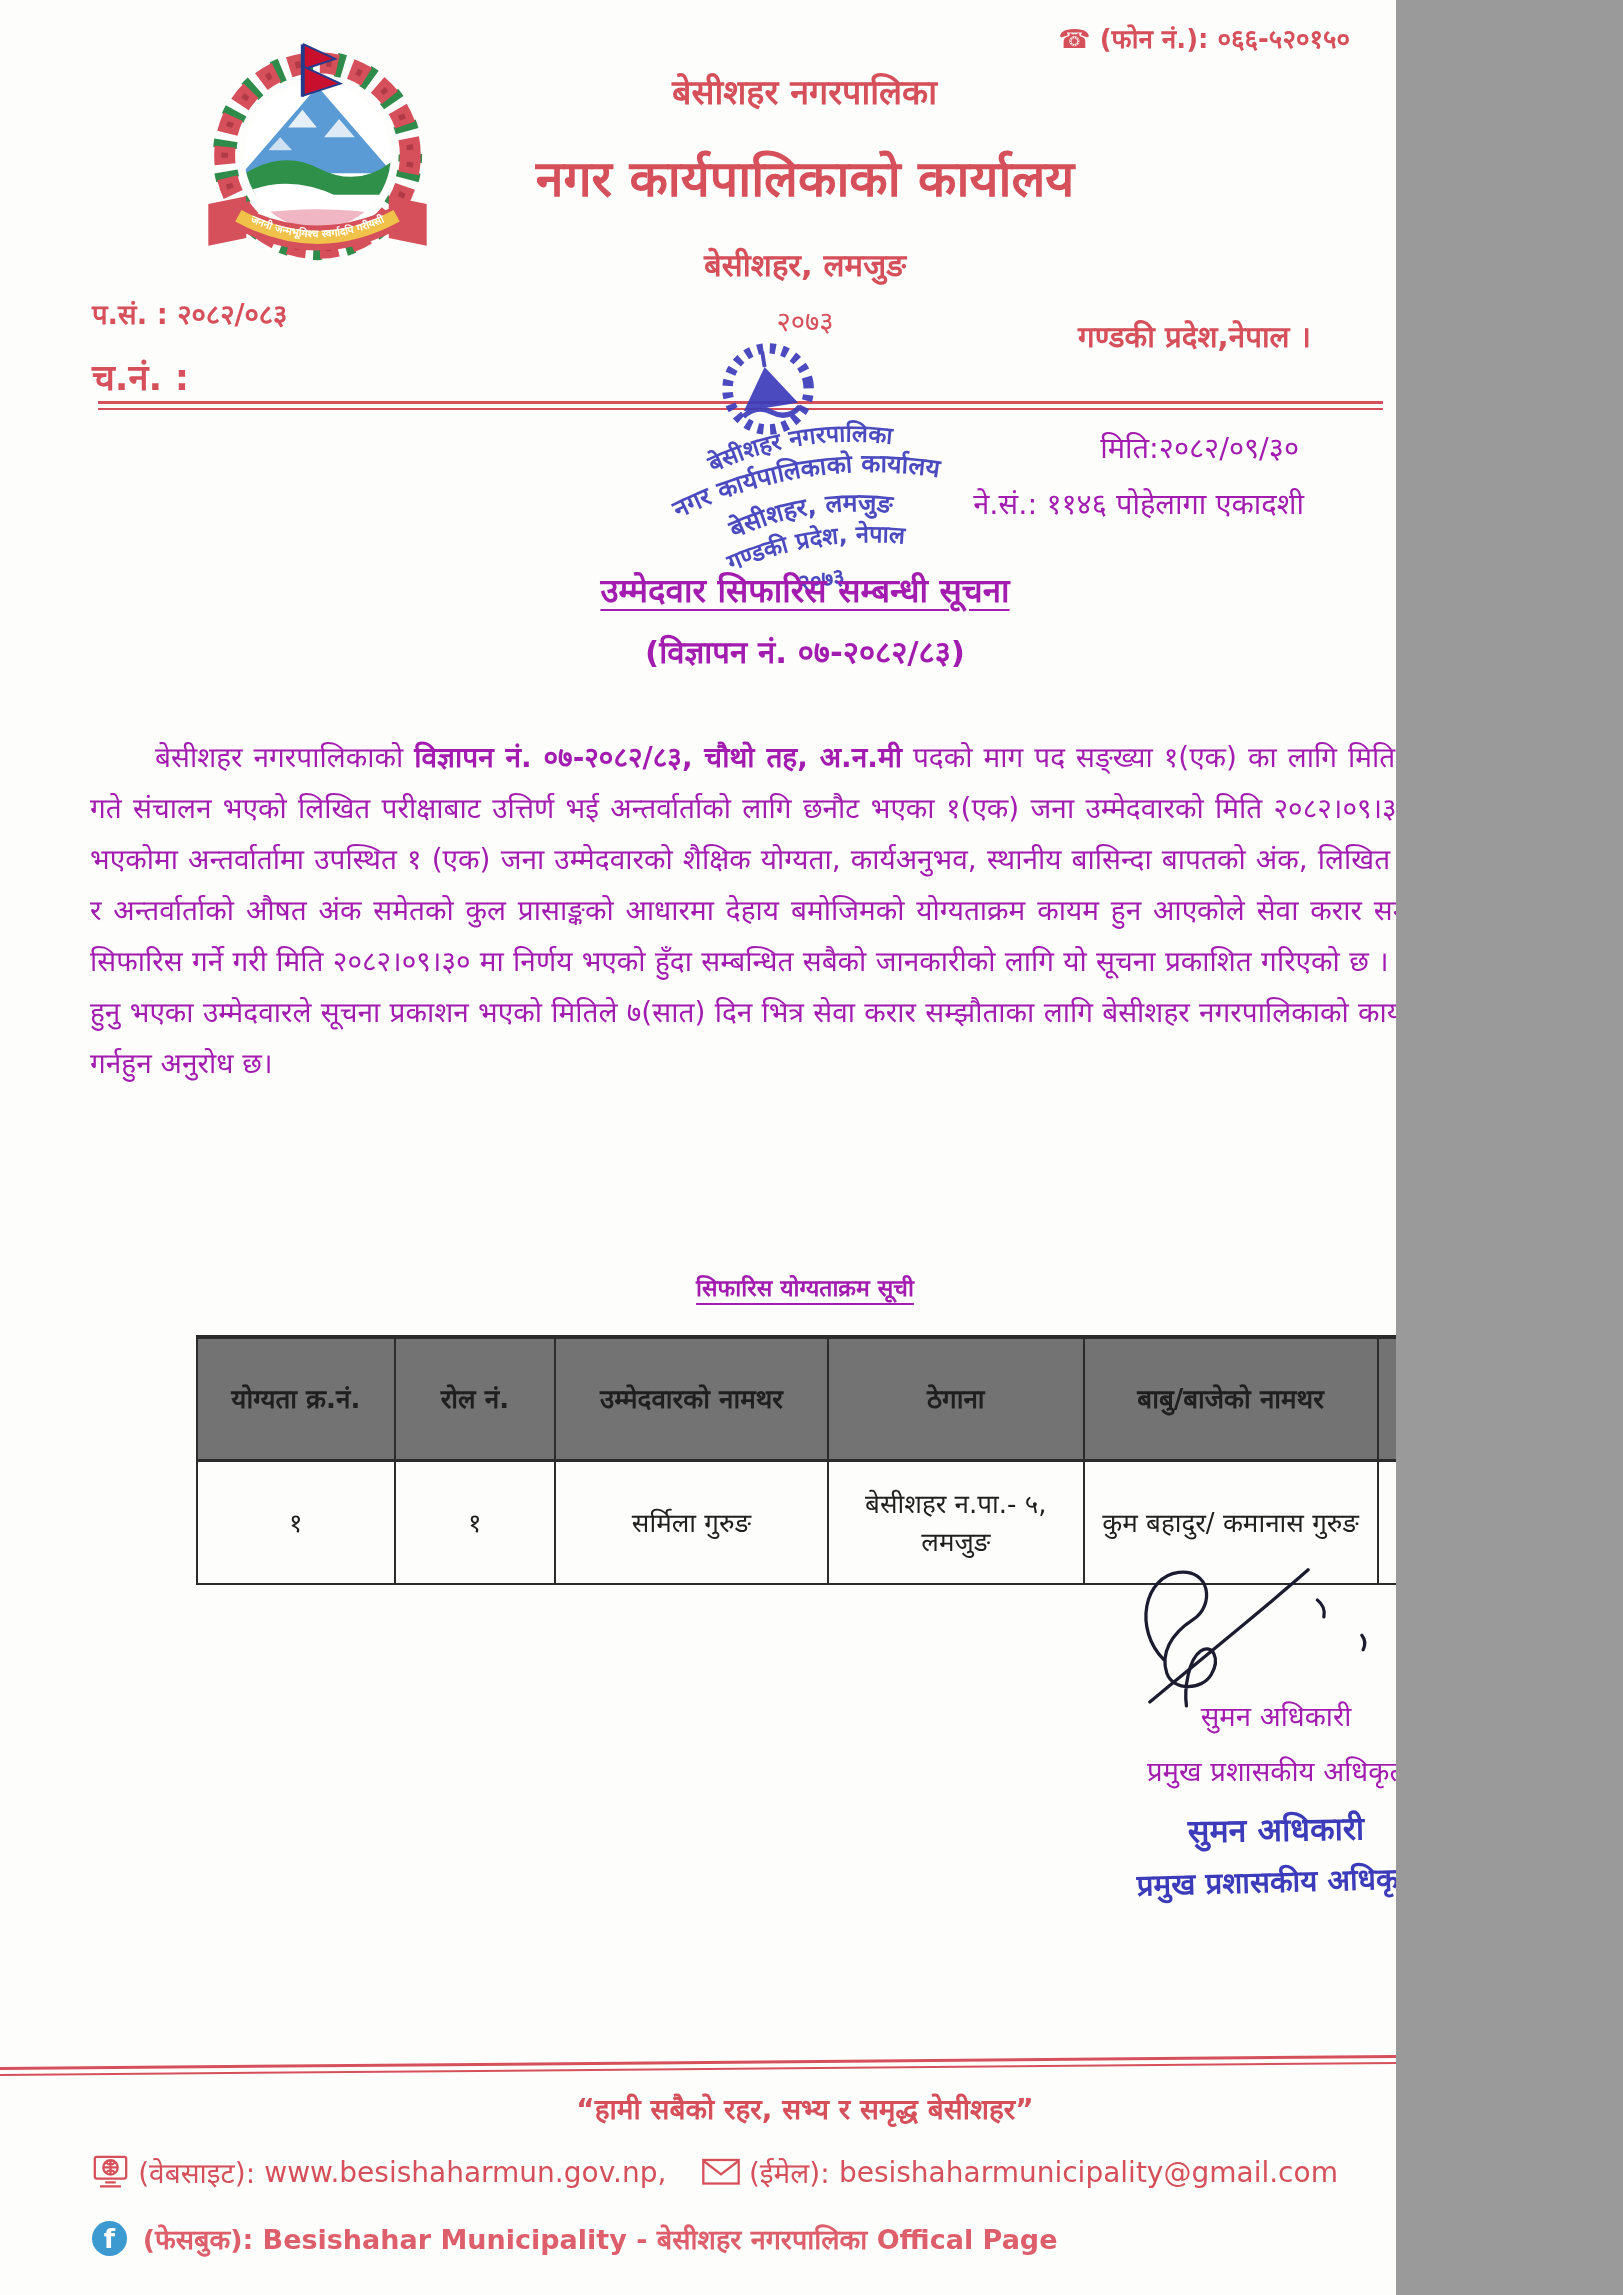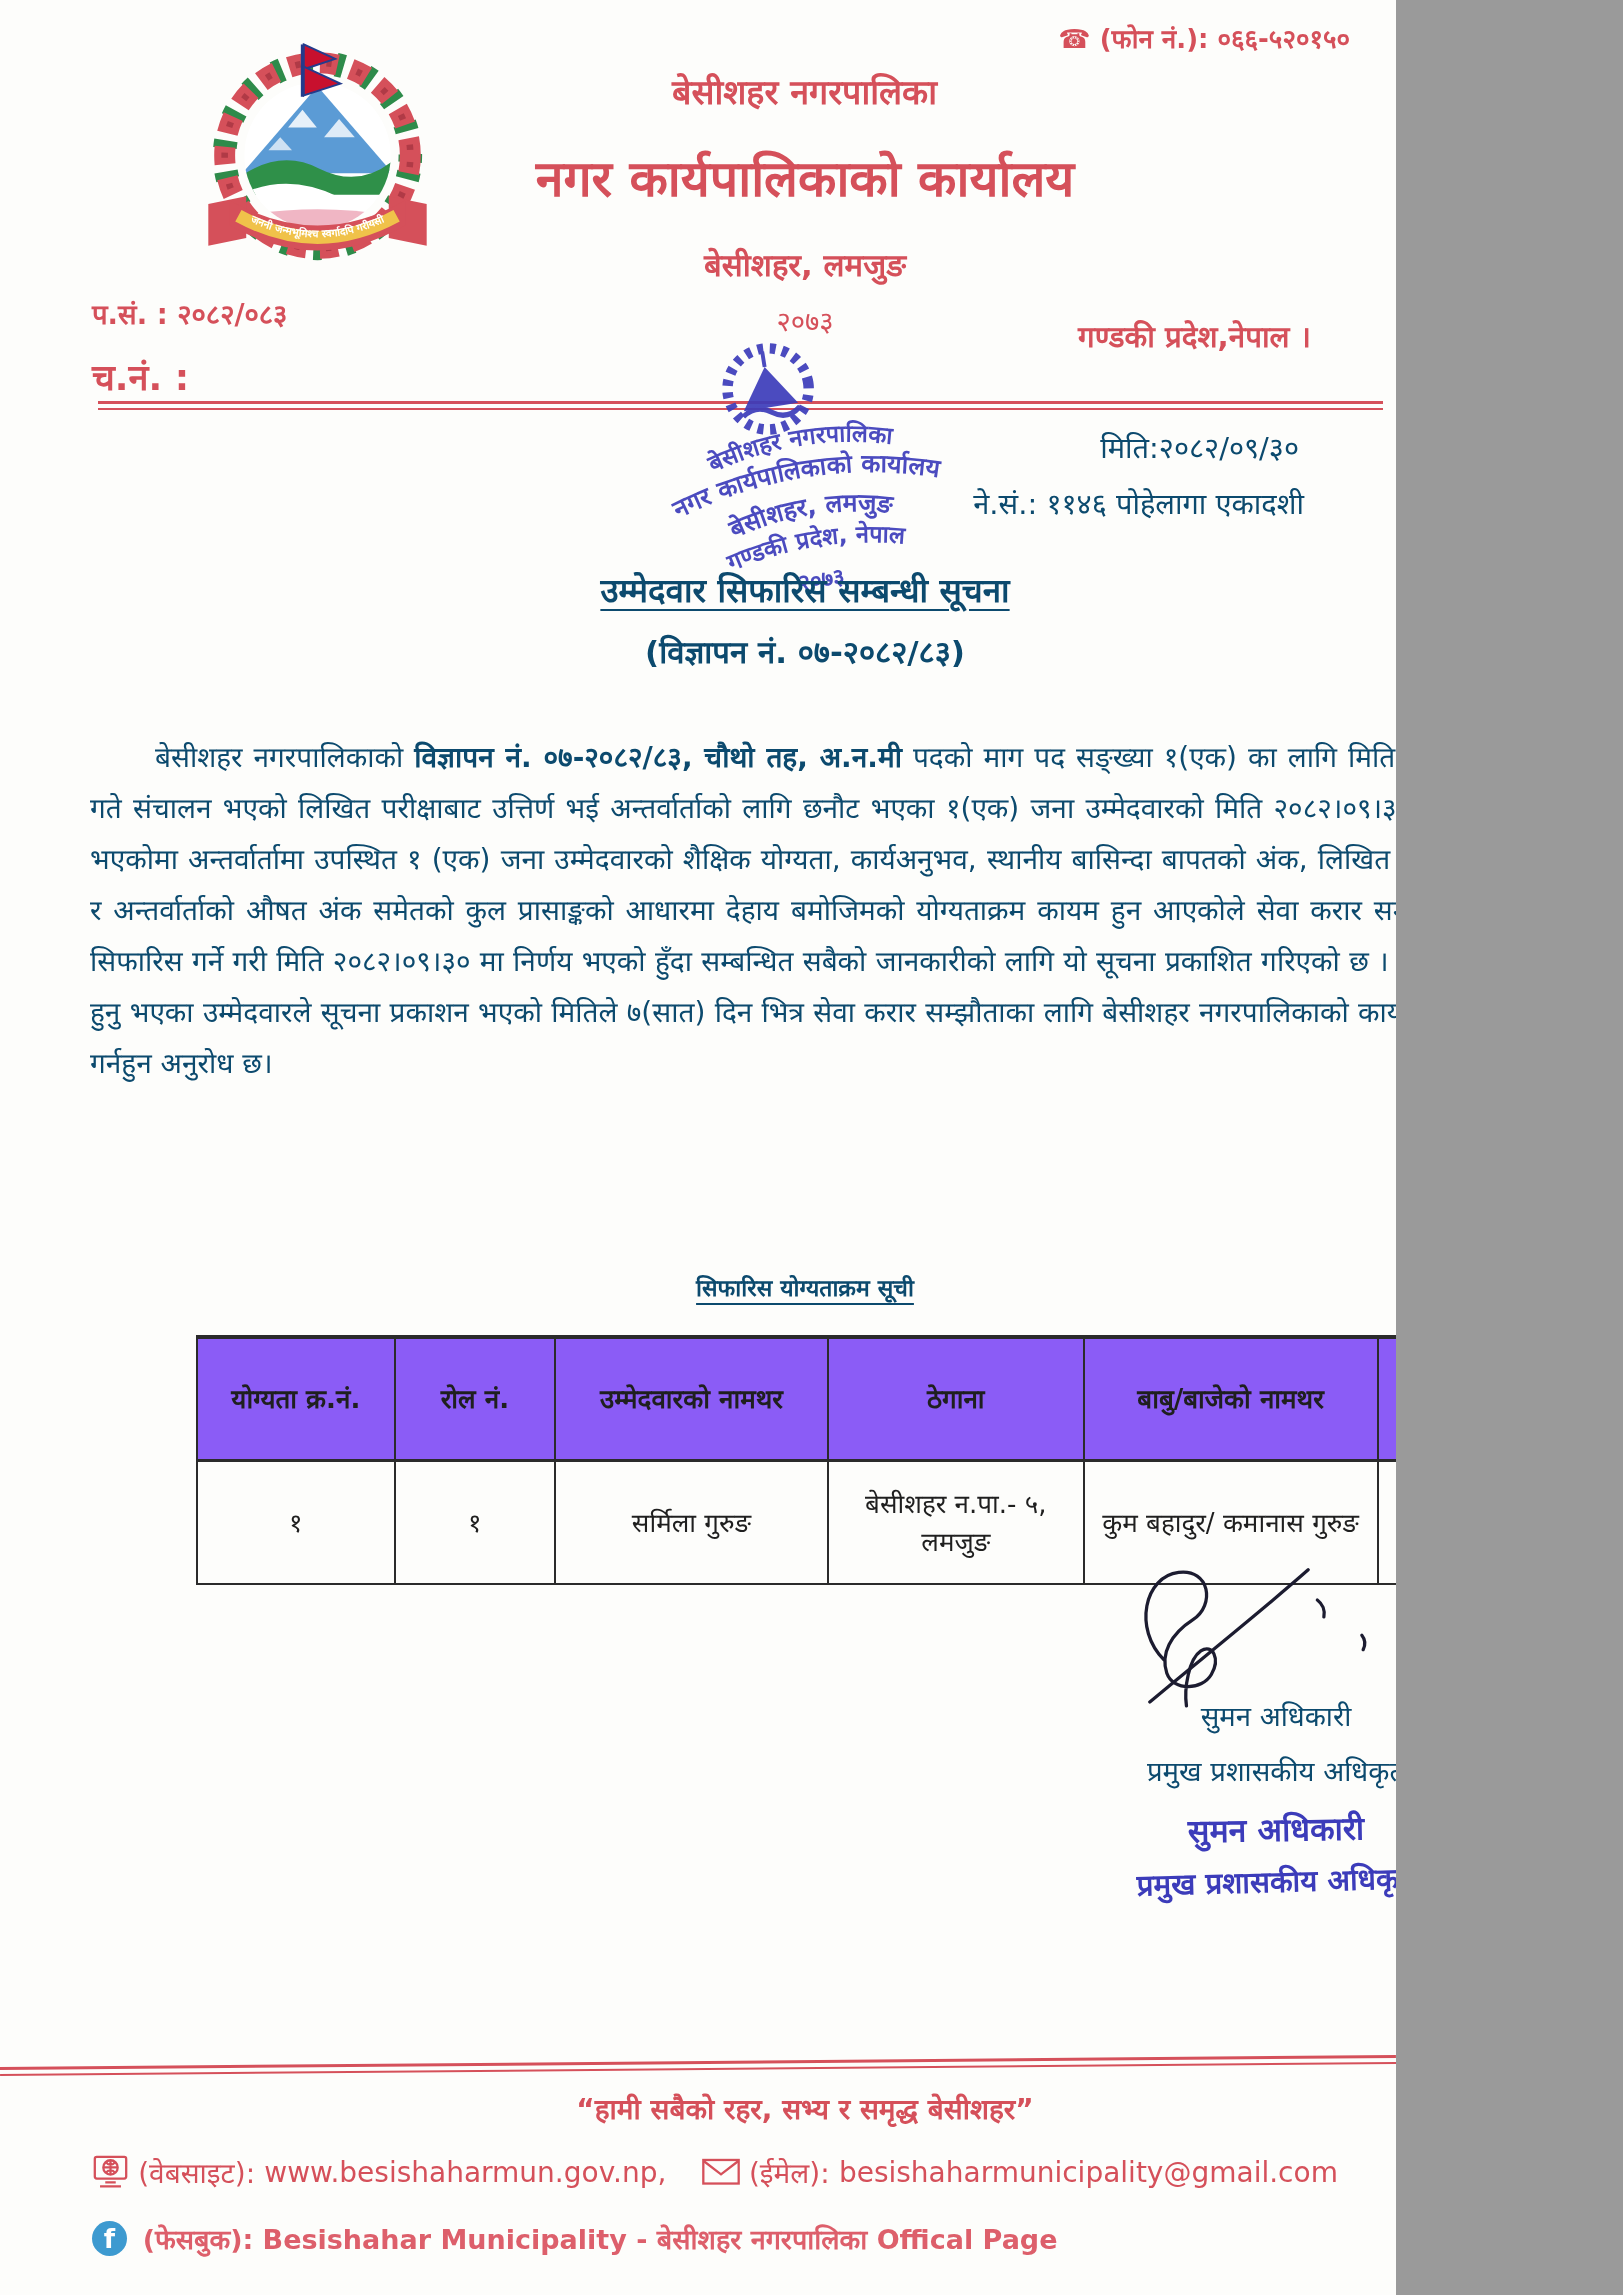--- a/index.html
+++ b/index.html
@@ -3,33 +3,33 @@
 <meta charset="utf-8">
 <style>
   html,body{margin:0;padding:0;background:#9a9a9a;}
   .page{
     position:relative;width:1396px;height:2295px;background:#fdfdfb;
     font-family:"DejaVu Sans","Liberation Sans",sans-serif;
     overflow:hidden;
   }
   .abs{position:absolute;}
   .ink-red{color:#d5505a;}
-  .ink-black{color:#0c4a6e;}
+  .ink-black{color:#a21caf;}
   .ink-blue{color:#3c3cba;}
   .center{text-align:center;}
   .right{text-align:center;}
   .bold{font-weight:bold;}
   .rule-red{height:3.9px;border-top:3.3px solid #d5505a;border-bottom:2px solid #d5505a;}
   .title-underline{text-decoration:underline;text-decoration-thickness:2px;text-underline-offset:6.5px;}
   table.rec{border-collapse:collapse;table-layout:fixed;width:1322px;}
   table.rec th,table.rec td{
     border:2px solid #2b2b2b;color:#1f1f1f;font-size:26px;line-height:38px;
     text-align:center;vertical-align:middle;padding:5.2px 9.2px;word-wrap:break-word;
   }
-  table.rec thead th{background:#8b5cf6;font-weight:600;height:110px;border-top:4.6px solid #2b2b2b;border-bottom:3.9px solid #2b2b2b;}
+  table.rec thead th{background:#737373;font-weight:600;height:110px;border-top:4.6px solid #2b2b2b;border-bottom:3.9px solid #2b2b2b;}
   table.rec tbody td{height:110px;background:#fdfdfb;}
   .fb-circle{
     display:inline-flex;align-items:center;justify-content:center;
     width:35px;height:35px;border-radius:50%;background:#3d9ad0;color:#ffffff;
     font-weight:bold;font-size:26px;vertical-align:middle;margin-right:6.5px;
   }
   .footline{display:flex;align-items:center;justify-content:flex-start;gap:9.2px;}
 </style>
 </head>
 <body>

